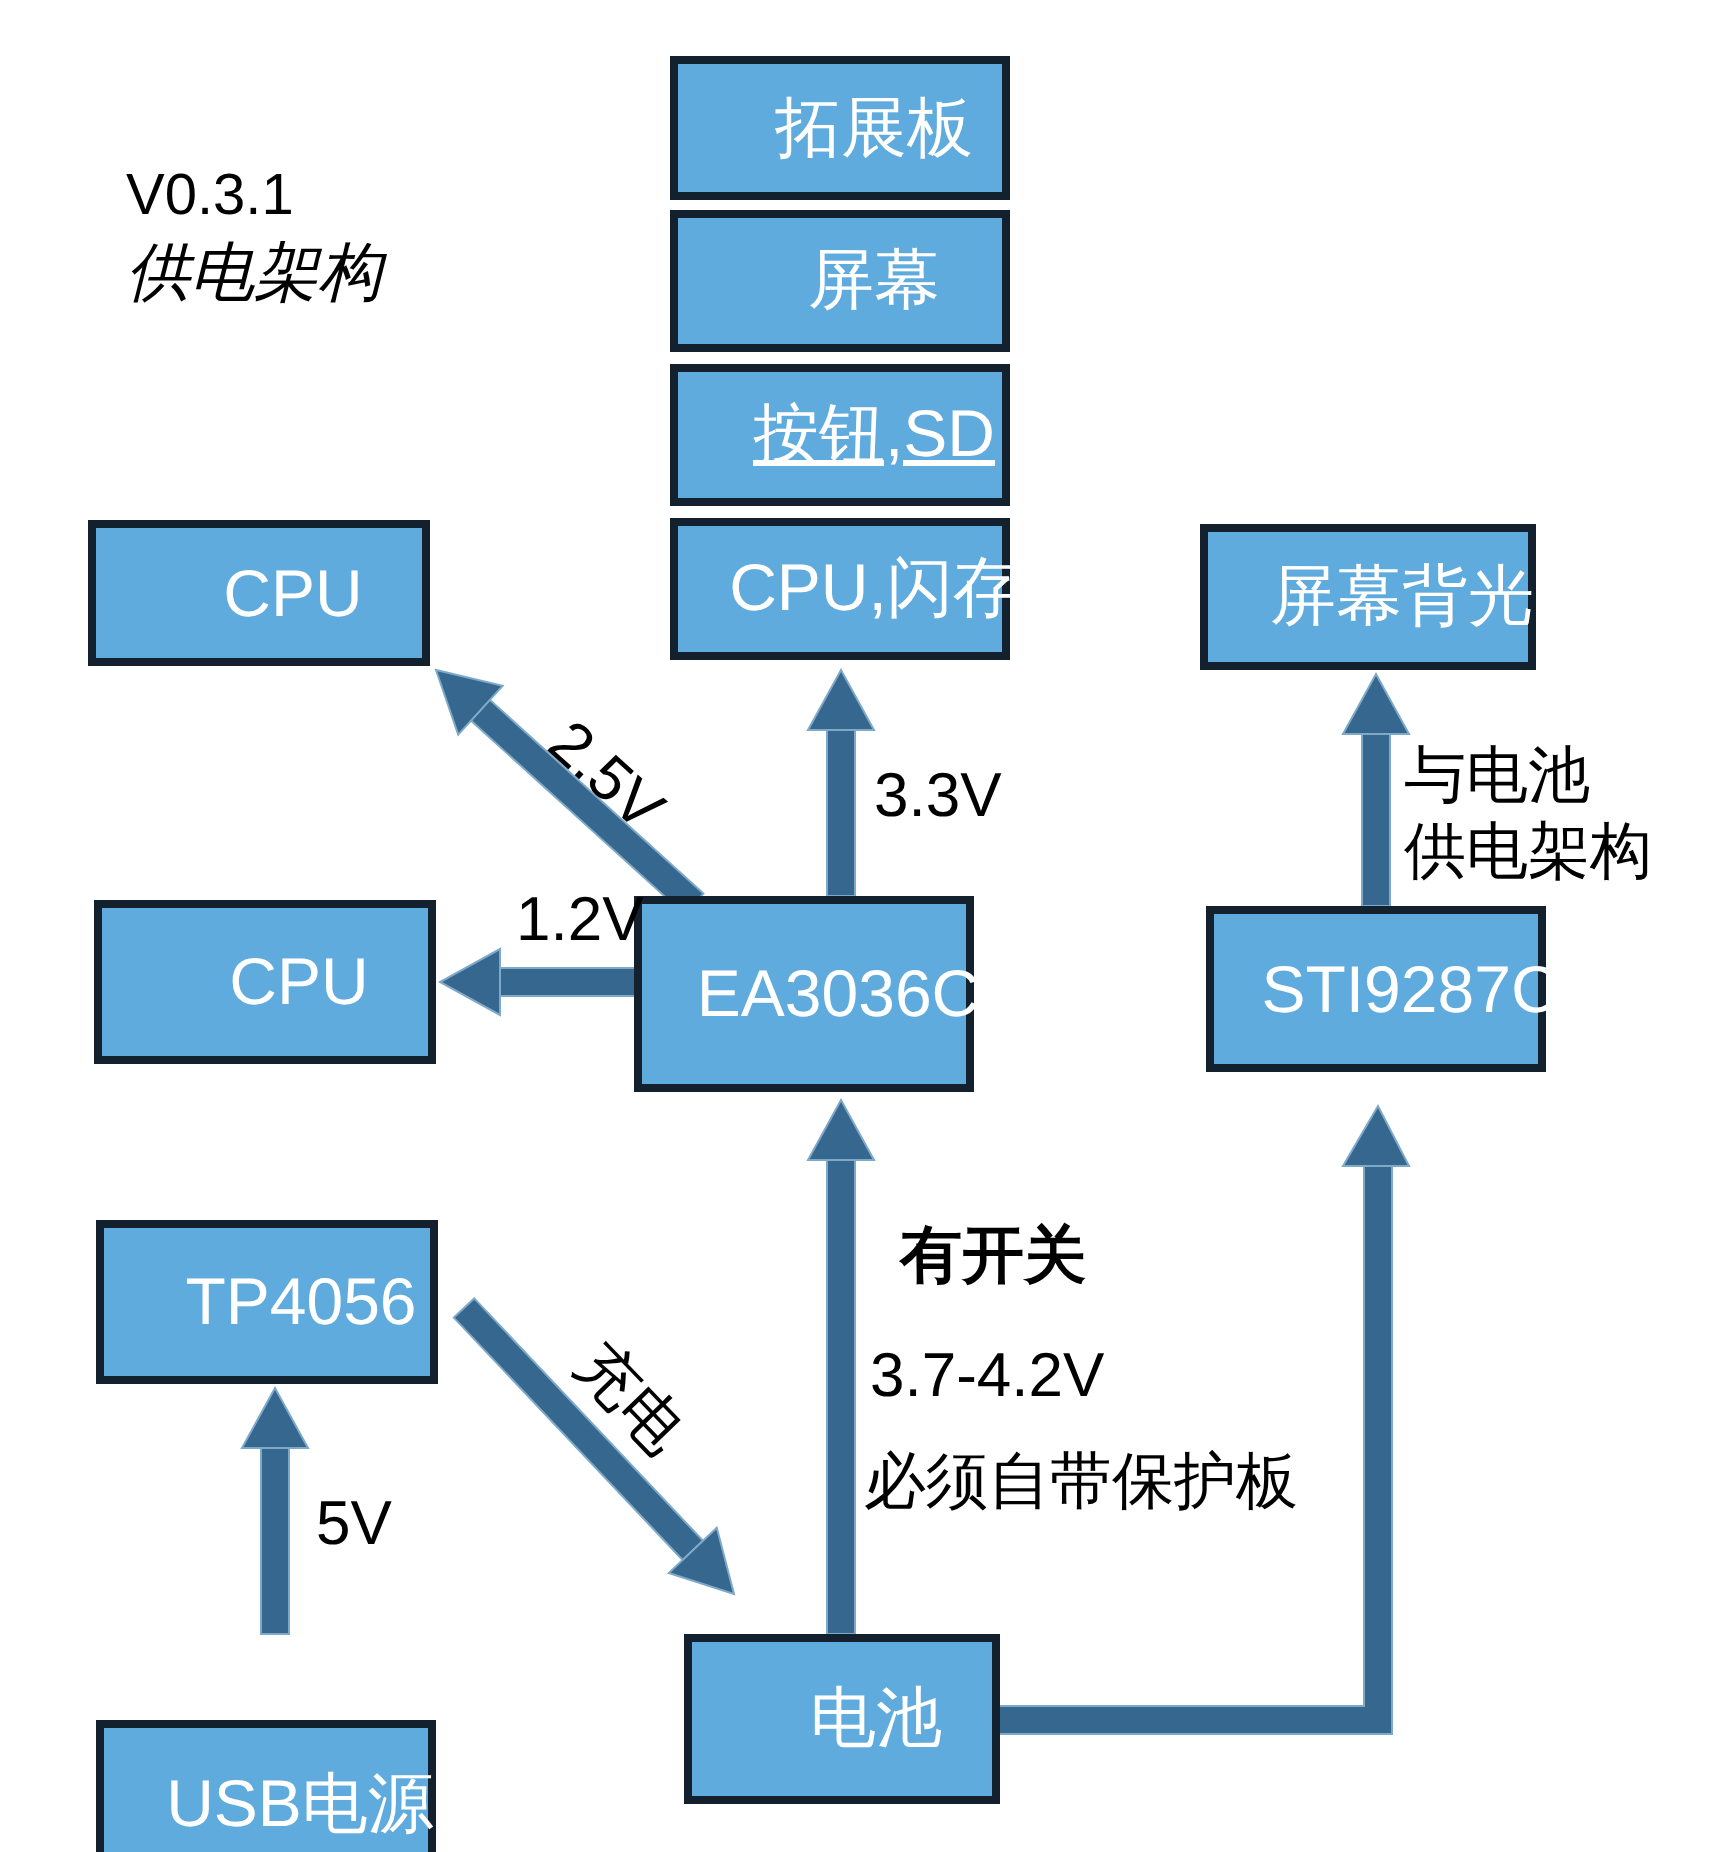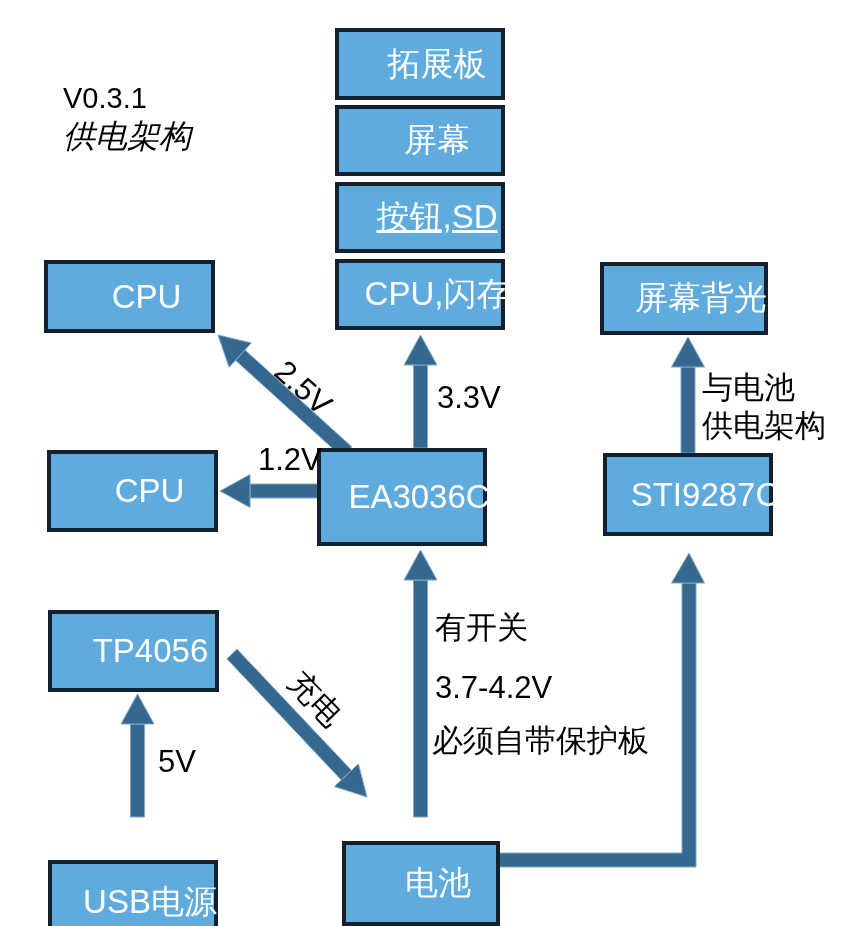--- a/index.html
+++ b/index.html
@@ -84,26 +84,26 @@
   <div class="box" style="left:335px;top:105px;width:170px;height:71px;">屏幕</div>
   <div class="box" style="left:335px;top:182px;width:170px;height:71px;text-decoration:underline;">按钮,SD</div>
   <div class="box" style="left:335px;top:259px;width:170px;height:71px;">CPU,闪存</div>
   <div class="box" style="left:44px;top:260px;width:171px;height:73px;">CPU</div>
   <div class="box" style="left:47px;top:450px;width:171px;height:82px;">CPU</div>
   <div class="box" style="left:317px;top:448px;width:170px;height:98px;">EA3036C</div>
   <div class="box" style="left:600px;top:262px;width:168px;height:73px;">屏幕背光</div>
   <div class="box" style="left:603px;top:453px;width:170px;height:83px;text-align:right;">STI9287C</div>
   <div class="box" style="left:48px;top:610px;width:171px;height:82px;">TP4056</div>
   <div class="box" style="left:48px;top:817px;width:170px;height:85px;margin-top:43px;">USB电源</div>
-  <div class="box" style="left:342px;top:817px;width:158px;height:85px;margin-top:24px;">电池</div>
+  <div class="box" style="left:342px;top:817px;width:158px;height:85px;">电池</div>
 
   <div class="lbl" style="left:437px;top:380px;">3.3V</div>
   <div class="lbl rot" style="left:303px;top:388px;--rot:42deg;">2.5V</div>
   <div class="lbl" style="left:258px;top:442px;">1.2V</div>
   <div class="lbl" style="left:158px;top:744px;">5V</div>
   <div class="lbl rot" style="left:315px;top:699px;--rot:46deg;">充电</div>
-  <div class="lbl" style="left:435px;top:610px;">有开关</div>
+  <div class="lbl" style="left:450px;top:610px;font-weight:bold;">有开关</div>
   <div class="lbl" style="left:435px;top:670px;">3.7-4.2V</div>
   <div class="lbl" style="left:432px;top:723px;">必须自带保护板</div>
   <div class="lbl" style="left:702px;top:370px;font-family:Liberation Serif, serif;">与电池</div>
   <div class="lbl" style="left:702px;top:408px;">供电架构</div>
 
 </div>
 
 </body></html>

